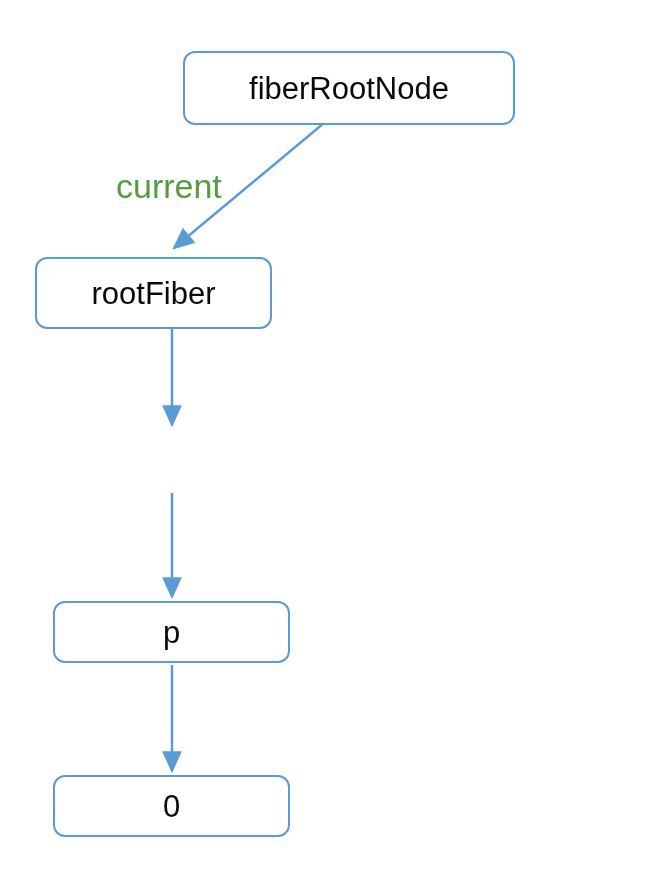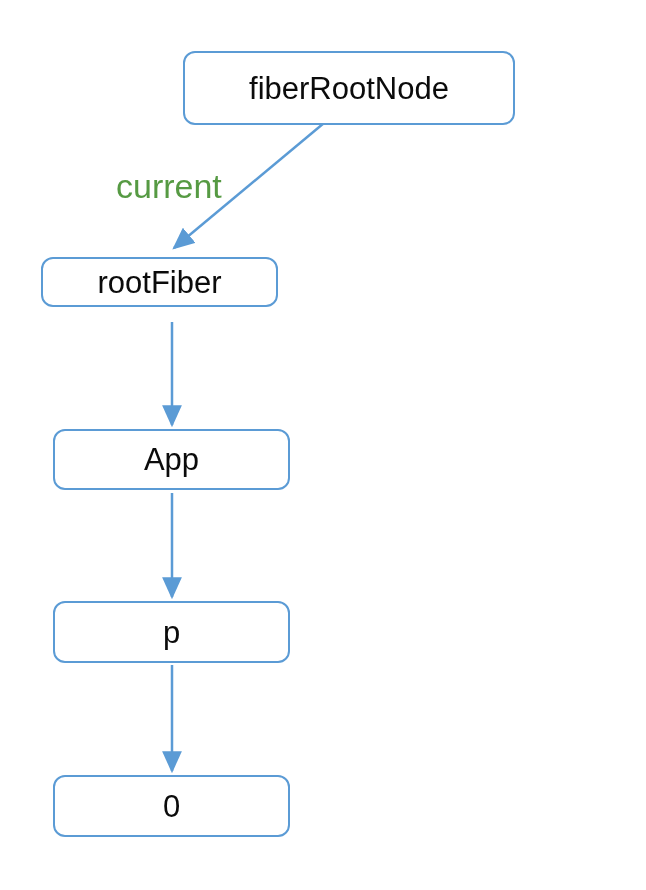--- a/index.html
+++ b/index.html
@@ -30,21 +30,21 @@
     border: 2.5px solid #5b9bd5;
     border-radius: 12px;
     display: flex;
     align-items: center;
     justify-content: center;
     color: #0b0b0b;
     font-size: 31px;
     line-height: 1;
   }
   .node-fiberrootnode { left: 183px; top: 51px;  width: 332px; height: 74px; }
-  .node-rootfiber     { left: 41px;  top: 257px; width: 237px; height: 50px; }
+  .node-rootfiber     { left: 35px;  top: 257px; width: 237px; height: 72px; }
   .node-app           { left: 53px;  top: 429px; width: 237px; height: 61px; }
   .node-p             { left: 53px;  top: 601px; width: 237px; height: 62px; }
   .node-0             { left: 53px;  top: 775px; width: 237px; height: 62px; }
   .edge-label {
     position: absolute;
     left: 116px;
     top: 168px;
     color: #569a43;
     font-size: 34px;
     line-height: 1.1;
@@ -70,23 +70,20 @@
   <span class="edge-label">current</span>
 
   <div class="node node-fiberrootnode">
     <span>fiberRootNode</span>
   </div>
 
   <div class="node node-rootfiber">
     <span>rootFiber</span>
   </div>
 
-  <div class="node node-app">
-    <span>App</span>
-  </div>
 
   <div class="node node-p">
     <span>p</span>
   </div>
 
   <div class="node node-0">
     <span>0</span>
   </div>
 
 </div>

